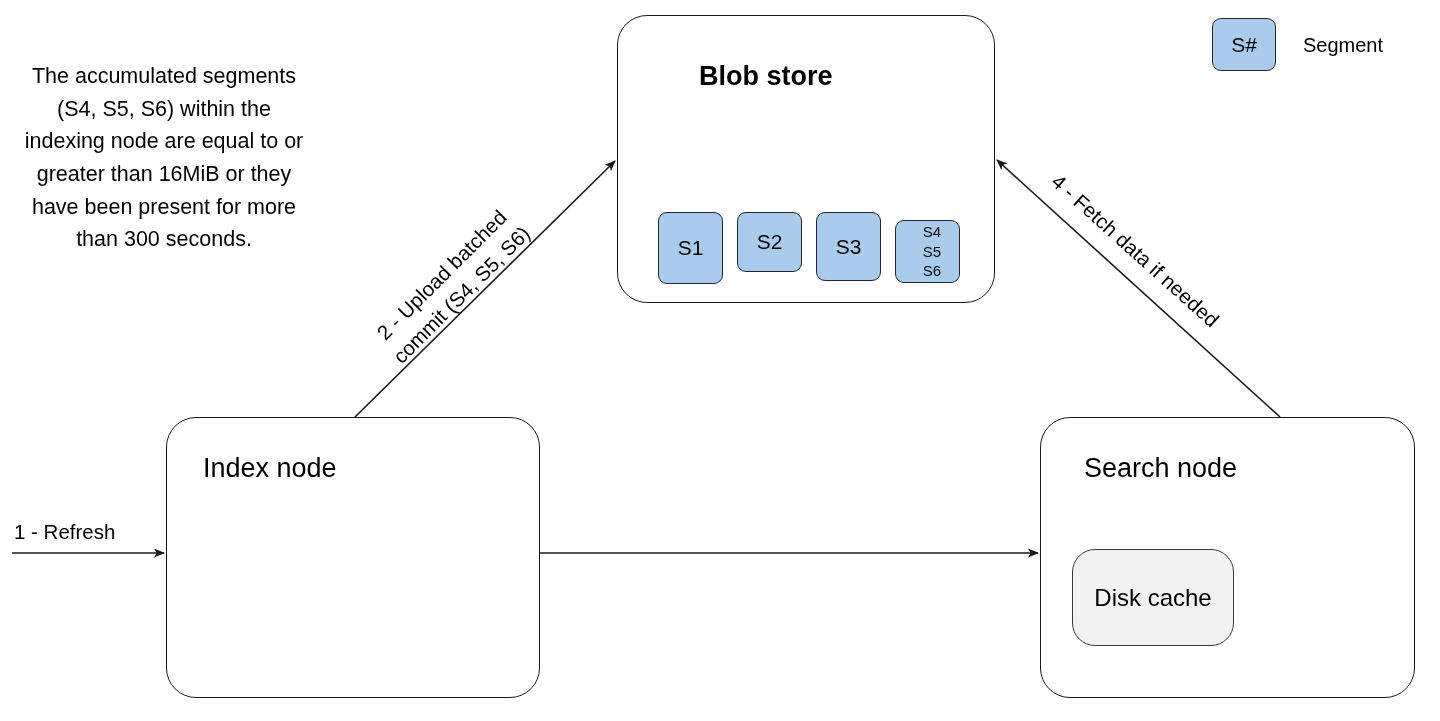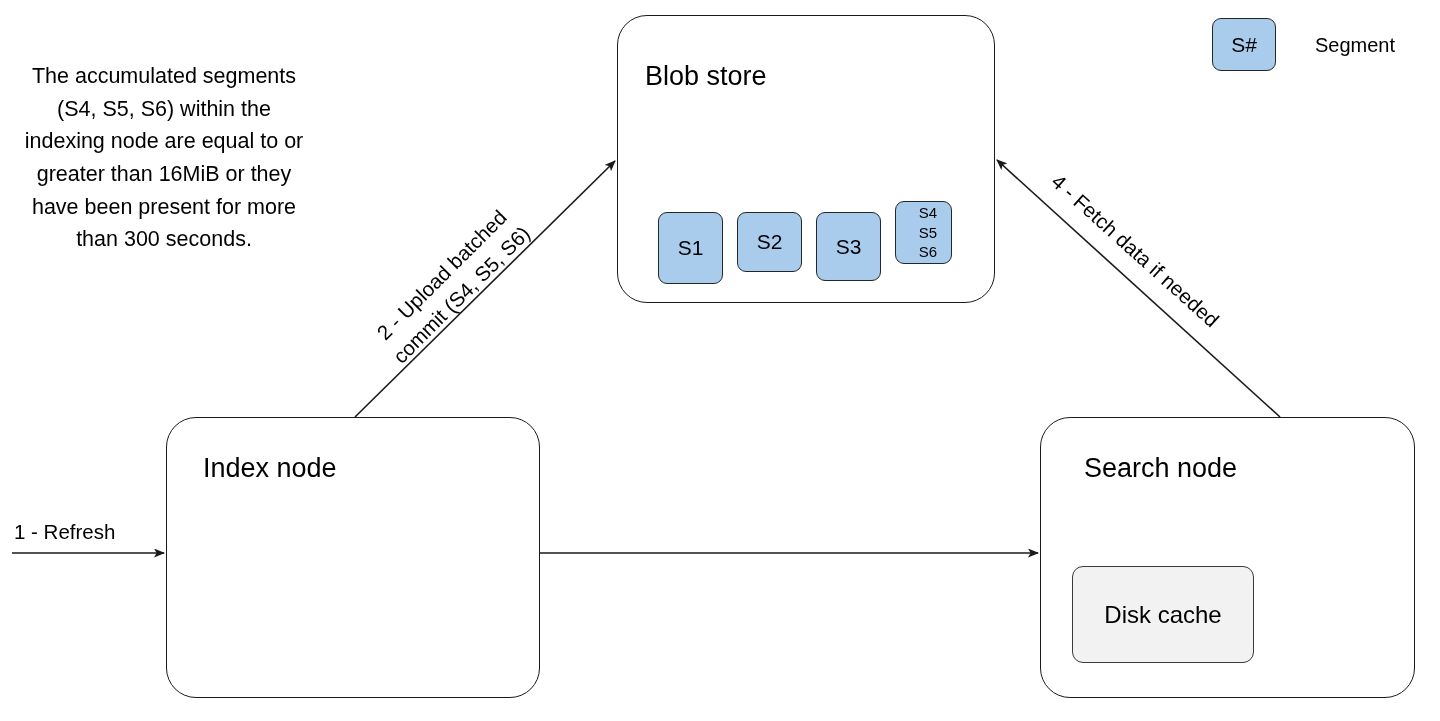--- a/index.html
+++ b/index.html
@@ -86,21 +86,20 @@
   }
   .edge-label.rotated {
     transform-origin: 0 0;
     text-align: center;
   }
   .legend-label {
     position: absolute;
     font-size: 20px;
     color: #000000;
     white-space: nowrap;
-    margin-left: 12px;
   }
 </style>
 </head>
 <body>
 
 <div id="canvas">
 
   <svg class="layer" viewBox="0 0 1440 721">
     <defs>
       <marker id="arrowhead" markerWidth="11" markerHeight="9" refX="10" refY="4.5" orient="auto" markerUnits="userSpaceOnUse">
@@ -116,43 +115,43 @@
 
     <line x1="1280" y1="417" x2="997" y2="160" stroke="#1a1a1a" stroke-width="1.6" marker-end="url(#arrowhead)"></line>
   </svg>
 
   <div class="annotation" style="left:16px; top:60px; width:296px;">The accumulated segments (S4, S5, S6) within the indexing node are equal to or greater than 16MiB or they have been present for more than 300 seconds.</div>
 
   <div class="segment-box" style="left:1212px; top:18px; width:64px; height:53px;">S#</div>
   <div class="legend-label" style="left:1303px; top:34px;">Segment</div>
 
   <div class="node-box" style="left:617px; top:15px; width:378px; height:288px;"></div>
-  <div class="node-title" style="left:645px; top:63px;">Blob store</div>
+  <div class="node-title" style="left:699px; top:63px;font-weight:bold;">Blob store</div>
 
   <div class="segment-box" style="left:658px; top:212px; width:65px; height:72px;">
     <span>S1</span>
   </div>
   <div class="segment-box" style="left:737px; top:212px; width:65px; height:60px;">
     <span>S2</span>
   </div>
   <div class="segment-box" style="left:816px; top:212px; width:65px; height:69px;">
     <span>S3</span>
   </div>
-  <div class="segment-box multi" style="left:895px; top:201px; width:57px; height:63px;padding-left:9px;">
+  <div class="segment-box multi" style="left:895px; top:220px; width:65px; height:63px;padding-left:9px;">
     <span>S4</span>
     <span>S5</span>
     <span>S6</span>
   </div>
 
   <div class="node-box" style="left:166px; top:417px; width:374px; height:281px;"></div>
   <div class="node-title" style="left:203px; top:455px;">Index node</div>
 
   <div class="node-box" style="left:1040px; top:417px; width:375px; height:281px;"></div>
   <div class="node-title" style="left:1084px; top:455px;">Search node</div>
-  <div class="disk-cache" style="left:1072px; top:566px; width:182px; height:97px;">
+  <div class="disk-cache" style="left:1072px; top:549px; width:162px; height:97px;border-radius:23px;">
     <span>Disk cache</span>
   </div>
 
   <div class="edge-label" style="left:14px; top:518px;">1 - Refresh</div>
 
   <div class="edge-label rotated" style="left:367px; top:330px; transform: rotate(-45deg);">
     <div>2 - Upload batched</div>
     <div>commit (S4, S5, S6)</div>
   </div>
 

